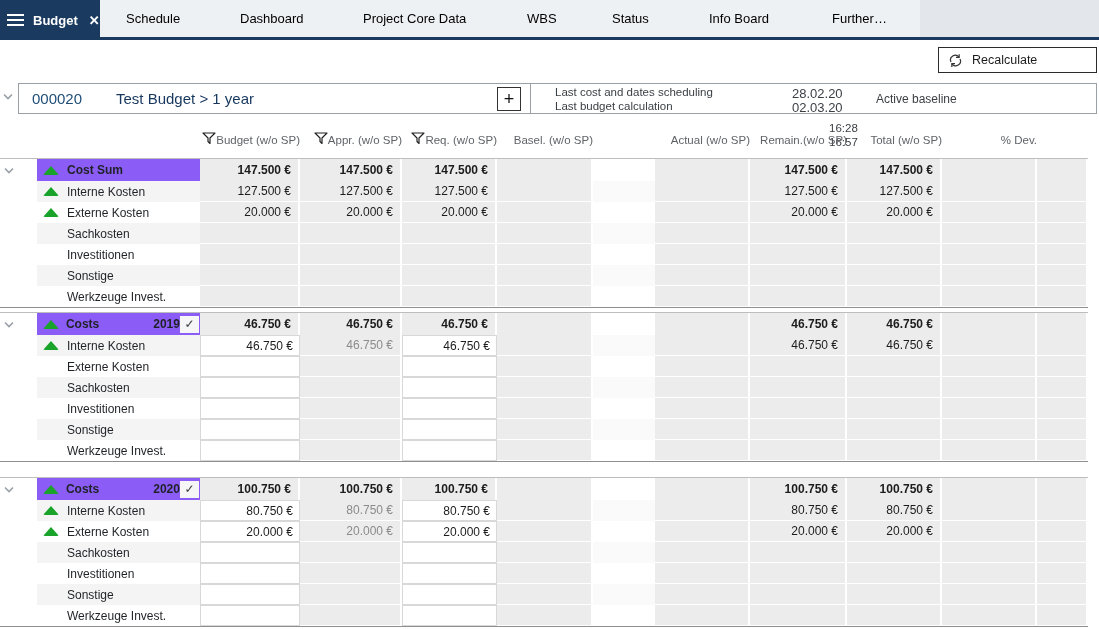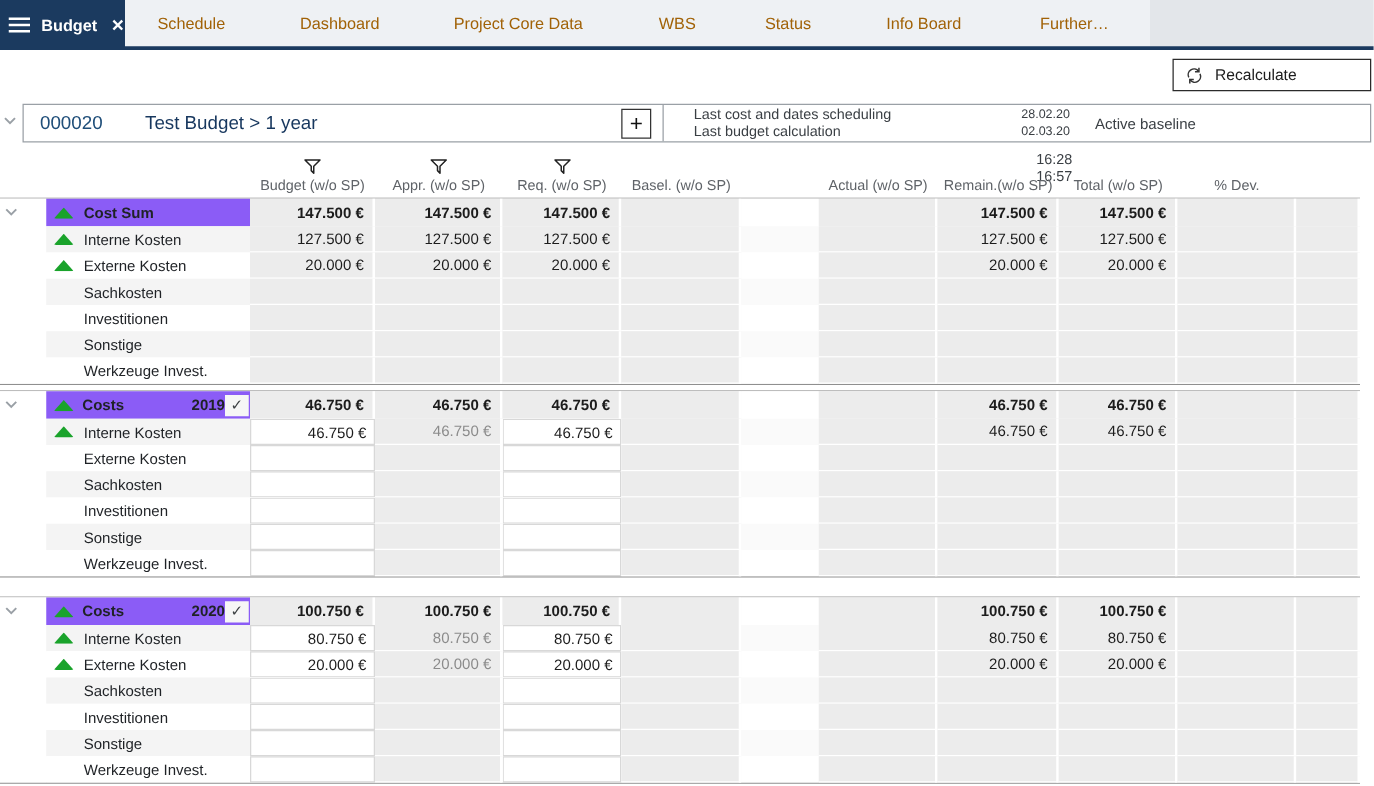--- a/index.html
+++ b/index.html
@@ -10,51 +10,51 @@
   .tabbar { position:absolute; left:0; top:0; width:1099px; height:40px;
             background:#eef1f4; border-bottom:0; }
   .tabbar::after { content:""; position:absolute; left:0; top:37px; width:1099px; height:3px; background:#1b3a5f; }
   .tabseg { position:absolute; left:920px; top:0; height:37px; width:179px; background:#e3e6ea; }
   .activetab { position:absolute; left:0; top:0; width:100px; height:40px; background:#1b3a5f;
                color:#fff; display:flex; align-items:center; z-index:2; }
   .activetab .ham { margin-left:7px; display:flex; flex-direction:column; gap:3px; }
   .activetab .ham i { display:block; width:17px; height:2px; background:#fff; }
   .activetab .lbl { margin-left:9px; font-size:13px; font-weight:700; }
   .activetab .x { margin-left:11px; font-size:13px; font-weight:700; cursor:pointer; }
-  .tab { position:absolute; top:0; height:37px; line-height:37px; font-size:13px; color:#a16207; white-space:nowrap; }
+  .tab { position:absolute; top:0; height:37px; line-height:37px; font-size:13px; color:#000000; white-space:nowrap; }
 
   
   .recalc { position:absolute; left:938px; top:47px; width:159px; height:26px; background:#fff;
             border:1px solid #2b2b2b; display:flex; align-items:center; gap:9px; padding-left:9px;
             font-size:12.5px; color:#1c1c1c; cursor:pointer; }
 
   
   .strip { position:absolute; left:18px; top:83px; width:1079px; height:31px;
            border:1px solid #9aa0a6; background:#fff; }
   .pchev { position:absolute; left:2px; top:93px; }
   .pcode { position:absolute; left:13px; top:0; height:100%; display:flex; align-items:center;
            font-size:15px; color:#1f4e79; }
   .ptitle { position:absolute; left:97px; top:0; height:100%; display:flex; align-items:center;
             font-size:15px; color:#17375e; }
   .plus { position:absolute; left:478px; top:3px; width:24px; height:24px; border:1px solid #333;
           display:flex; align-items:center; justify-content:center; font-size:18px; font-weight:400;
           color:#111; cursor:pointer; background:#fff; }
   .vline { position:absolute; left:511px; top:0; width:1px; height:100%; background:#9aa0a6; }
   .ilab { position:absolute; left:536px; font-size:11.5px; color:#3a3f44; white-space:nowrap; }
-  .idate { position:absolute; left:798px; font-size:10px; color:#3a3f44; }
+  .idate { position:absolute; left:773px; font-size:13px; color:#3a3f44; }
   .itime { position:absolute; left:810px; font-size:11.5px; color:#3a3f44;margin-top:36px; }
   .irow1 { top:2px; } .irow2 { top:16px; }
   .baseline { position:absolute; left:857px; top:0; height:100%; display:flex; align-items:center;
               font-size:12px; color:#3a3f44; }
 
   
   .row { position:absolute; left:0; width:1088px; display:grid;
          grid-template-columns:37px 163px 100px 102px 95px 96px 62px 95px 97px 95px 95px 51px; }
   .colhead { top:125px; height:32px; }
-  .hc { display:flex; flex-direction:column; align-items:center; justify-content:flex-end;
+  .hc { display:flex; flex-direction:row; align-items:center; justify-content:flex-end;
         padding-bottom:2px; font-size:11.5px; color:#5f6368; white-space:nowrap; }
   .hc .fic { height:16px; display:flex; align-items:flex-start; }
 
   .group { position:absolute; left:0; width:1088px; border-top:1px solid #bdbdbd; border-bottom:1px solid #8f8f8f; }
   .ghead { position:relative; height:22px; }
   .sub   { position:relative; height:21px; }
 
   .c0 { display:flex; align-items:center; padding-left:3px; background:#fff; }
   .c1 { display:flex; align-items:center; padding-left:6px; font-size:12px; color:#1f2226; }
   .ghead .c1 { background:#8b5cf6; font-weight:700; }

